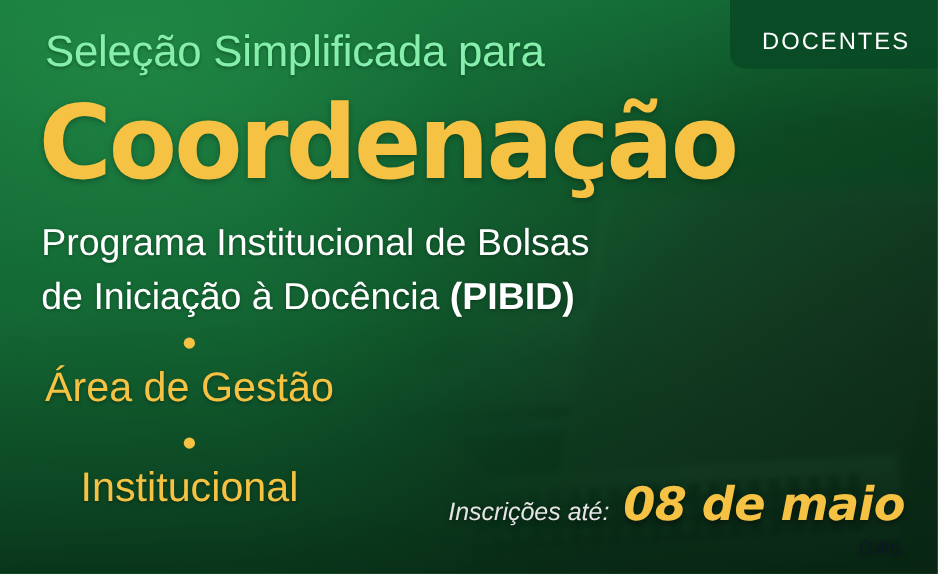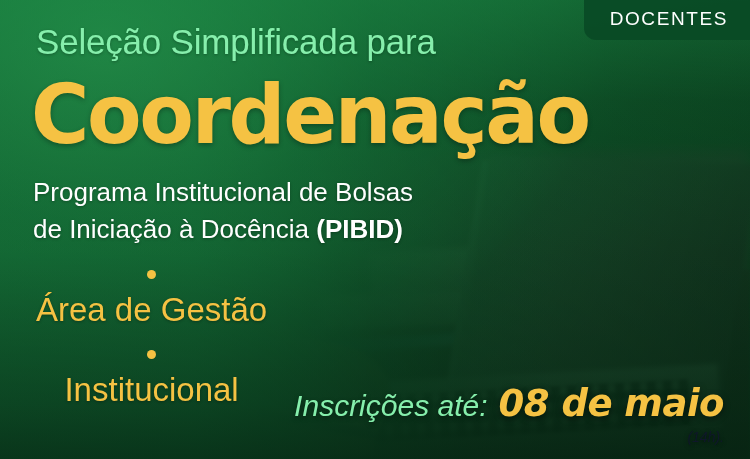--- a/index.html
+++ b/index.html
@@ -182,21 +182,21 @@
   .tint-multiply {
     position:absolute; inset:0;
     background:linear-gradient(120deg, #1c8a45 0%, #14713a 35%, #0c4d27 65%, #0a3f20 100%);
     mix-blend-mode:multiply;
     opacity:.72;
   }
 
   
   .badge {
     position:absolute; right:0; top:0;
-    padding:9px 22px 11px 26px;
+    padding:24px 22px 11px 26px;
     background:rgba(9,74,37,.92);
     border-bottom-left-radius:12px;
     z-index:6;
   }
   .badge-label {
     color:#ffffff;
     font-size:19px;
     font-weight:400;
     letter-spacing:1.6px;
     line-height:1;
@@ -227,21 +227,21 @@
     line-height:1;
     white-space:nowrap;
     transform:scaleX(.97);
     transform-origin:left center;
     text-shadow:0 2px 5px rgba(0,0,0,.3);
   }
 
   .subtitle {
     position:absolute; left:33px; top:174px;
     color:#ffffff;
-    font-size:26px;
+    font-size:30px;
     font-weight:400;
     line-height:1.42;
     white-space:nowrap;
     text-shadow:0 1px 3px rgba(0,0,0,.3);
   }
   .subtitle b { font-weight:700; }
 
   .bullets {
     position:absolute; left:36px; top:270px;
     list-style:none;
@@ -267,22 +267,22 @@
   }
 
   .deadline {
     position:absolute; right:26px; bottom:34px;
     display:flex;
     align-items:baseline;
     gap:11px;
     white-space:nowrap;
   }
   .deadline-label {
-    color:#86efac;
-    font-size:30px;
+    color:#e5e5e5;
+    font-size:20px;
     font-style:italic;
     font-weight:400;
     text-shadow:0 2px 5px rgba(0,0,0,.45);
   }
   .deadline-date {
     color:#f5c243;
     font-family:"DejaVu Sans", sans-serif;
     font-size:37px;
     font-style:italic;
     font-weight:700;

